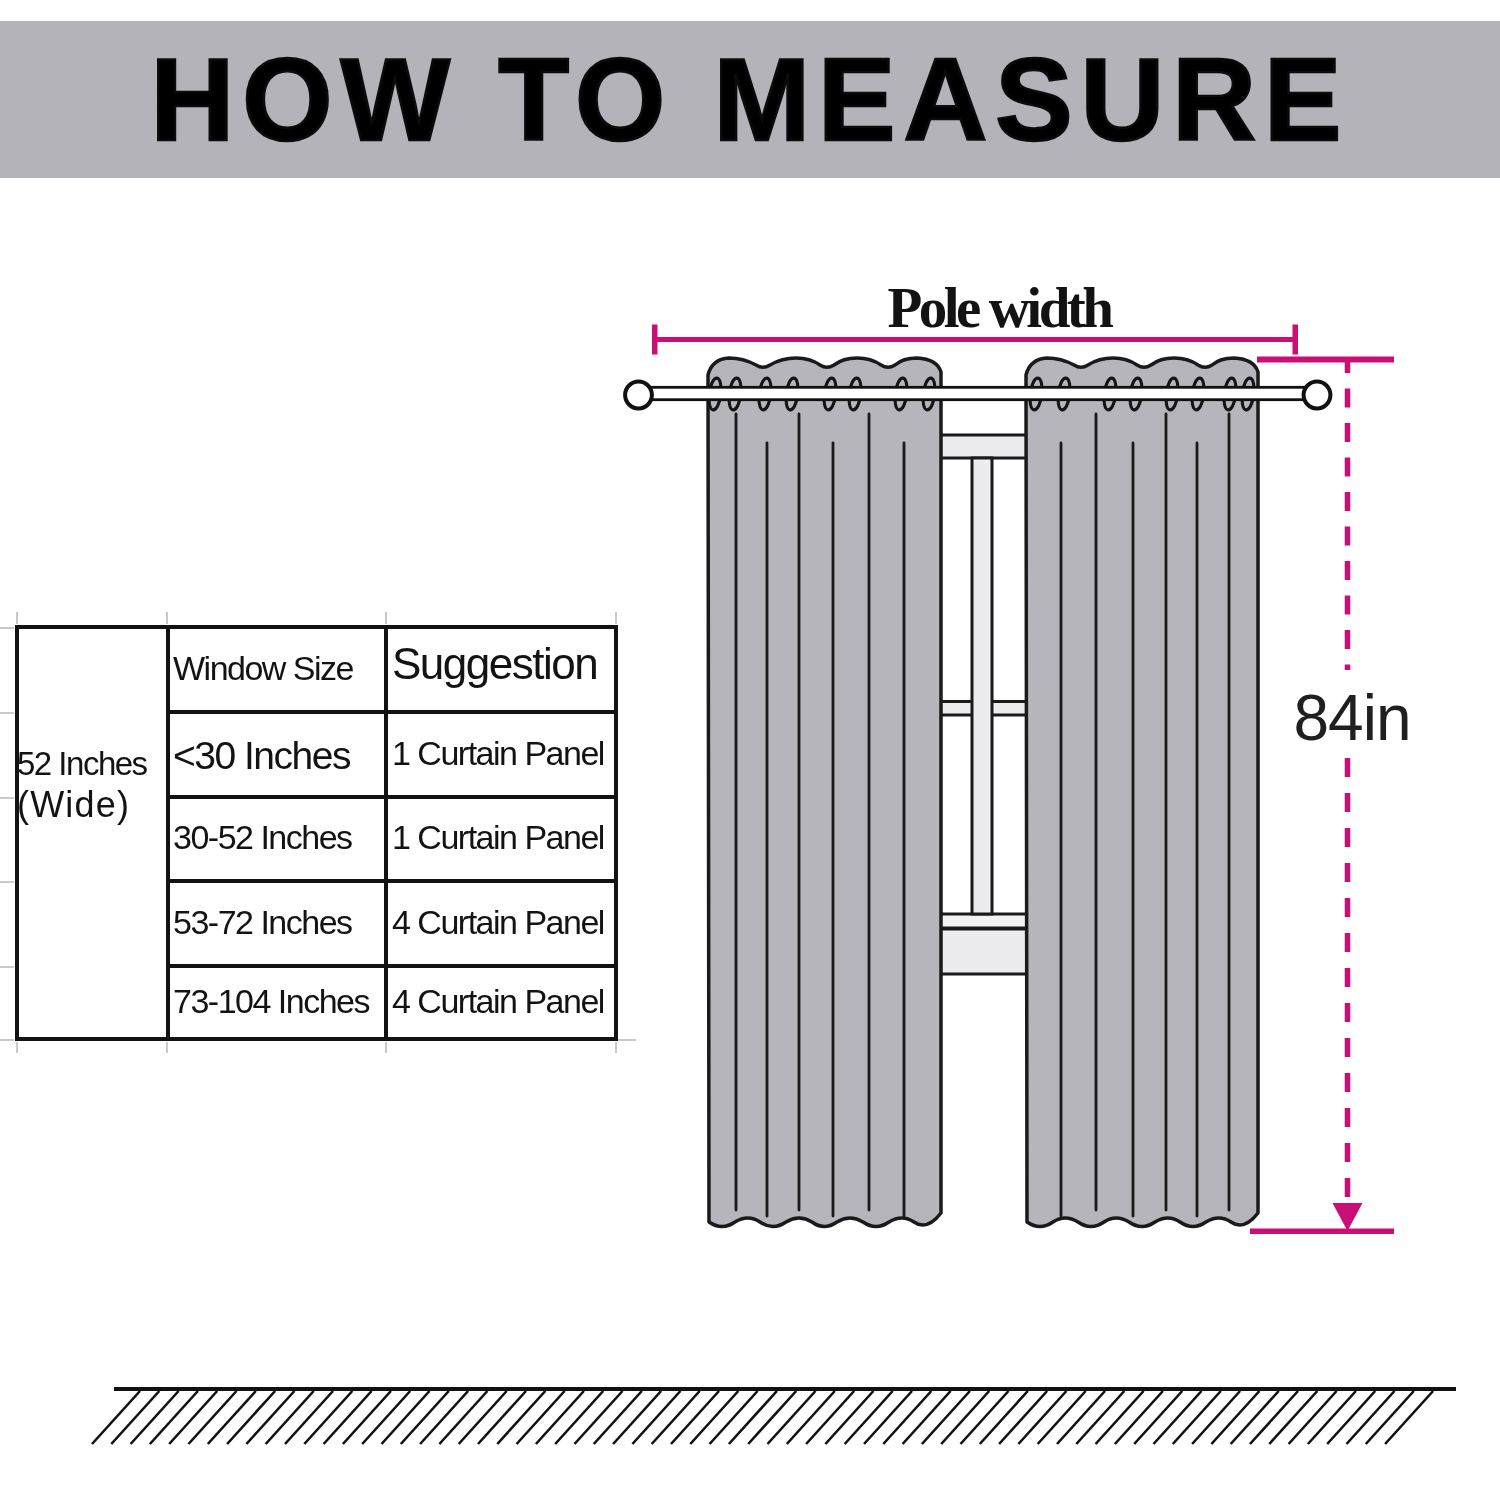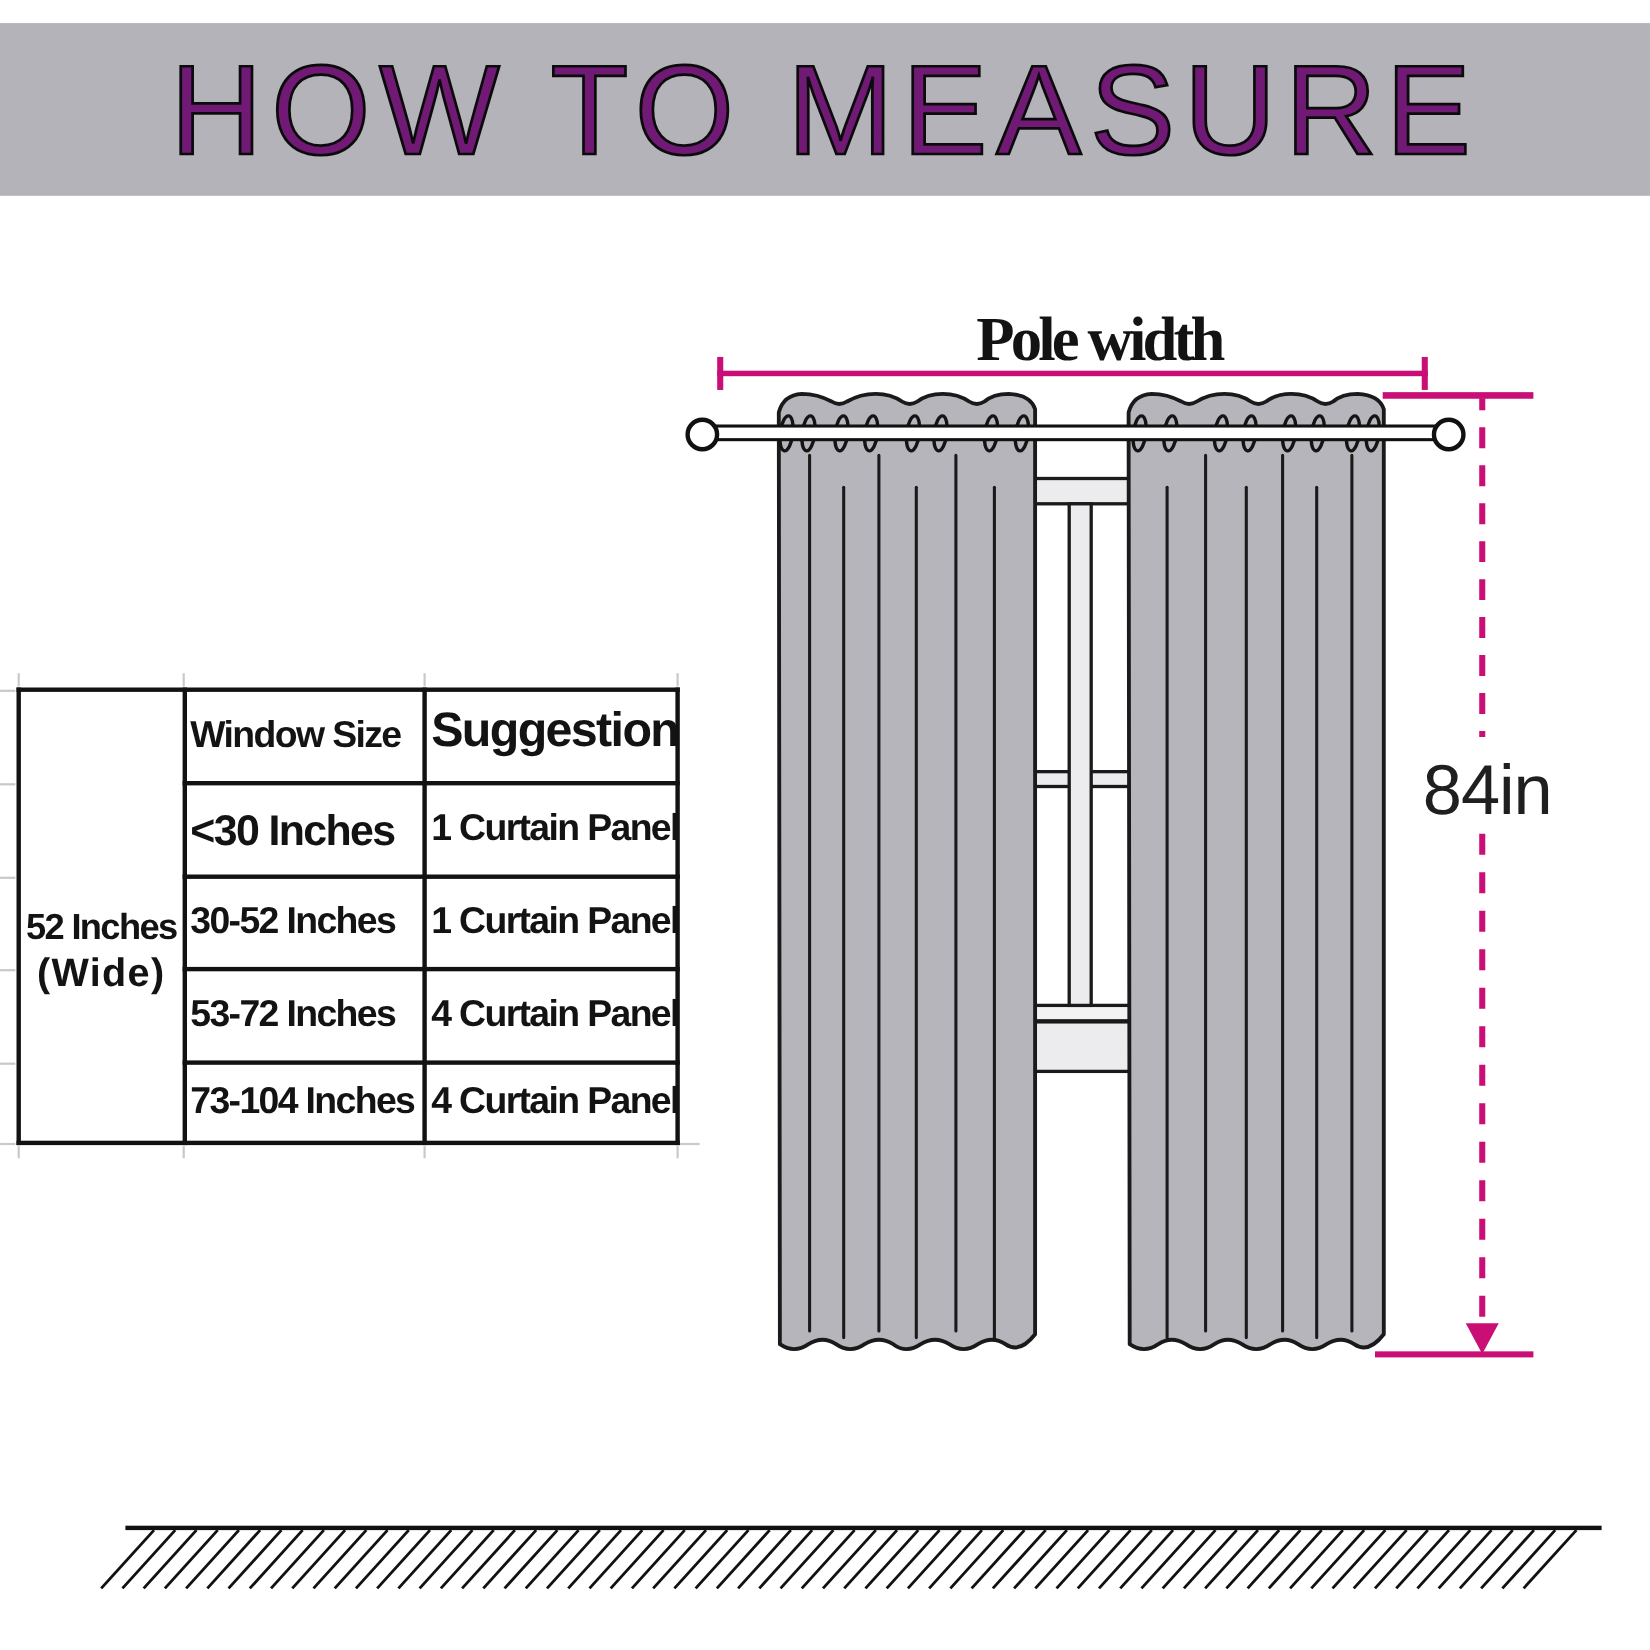--- a/index.html
+++ b/index.html
@@ -1,22 +1,22 @@
 <!DOCTYPE html>
 <html><head>
 <meta charset="utf-8">
 <style>
   html,body{margin:0;padding:0;}
   body{width:1500px;height:1500px;background:#ffffff;position:relative;overflow:hidden;
        font-family:"Liberation Sans", sans-serif;}
   .banner{position:absolute;left:0;top:21px;width:1500px;height:157px;background:#b4b3b9;}
   .banner span{position:absolute;left:0;top:0;width:100%;text-align:center;
-       font-weight:normal;font-size:116px;line-height:158px;color:#701a75;
+       font-weight:bold;font-size:116px;line-height:158px;color:#000000;
        letter-spacing:8px;-webkit-text-stroke:2.5px #0b0b0b;}
-  .cell{position:absolute;font-weight:bold;color:#131313;white-space:nowrap;}
+  .cell{position:absolute;font-weight:normal;color:#131313;white-space:nowrap;}
   .bl{position:absolute;background:#121212;}
   .tick{position:absolute;background:#c9c9c9;}
 </style>
 </head>
 <body>
 
 <div class="banner">
     <span>HOW TO MEASURE</span>
   </div>
 
@@ -205,21 +205,21 @@
   <div class="bl" style="left:384px;top:625px;width:3.5px;height:416px"></div>
 
   <div class="bl" style="left:166px;top:710px;width:452px;height:3.5px"></div>
 
   <div class="bl" style="left:166px;top:795px;width:452px;height:3.5px"></div>
 
   <div class="bl" style="left:166px;top:879px;width:452px;height:3.5px"></div>
 
   <div class="bl" style="left:166px;top:964px;width:452px;height:3.5px"></div>
 
-  <div class="cell" style="left:17px;top:822px;width:150px;text-align:center;font-size:33px;letter-spacing:-1.5px;line-height:41px">52 Inches<br><span style="font-size:36px;letter-spacing:1.2px">(Wide)</span></div>
+  <div class="cell" style="left:17px;top:743px;width:150px;font-size:33px;letter-spacing:-1.5px;line-height:41px">52 Inches<br><span style="font-size:36px;letter-spacing:1.2px">(Wide)</span></div>
 
   <div class="cell" style="left:173px;top:649px;font-size:34px;letter-spacing:-1.5px">Window Size</div>
 
   <div class="cell" style="left:392px;top:639px;font-size:44px;letter-spacing:-1.5px">Suggestion</div>
 
   <div class="cell" style="left:173px;top:734px;font-size:39px;letter-spacing:-1.5px">&lt;30 Inches</div>
 
   <div class="cell" style="left:392px;top:734px;font-size:34px;letter-spacing:-1.5px">1 Curtain Panel</div>
 
   <div class="cell" style="left:173px;top:818px;font-size:34px;letter-spacing:-1.5px">30-52 Inches</div>

